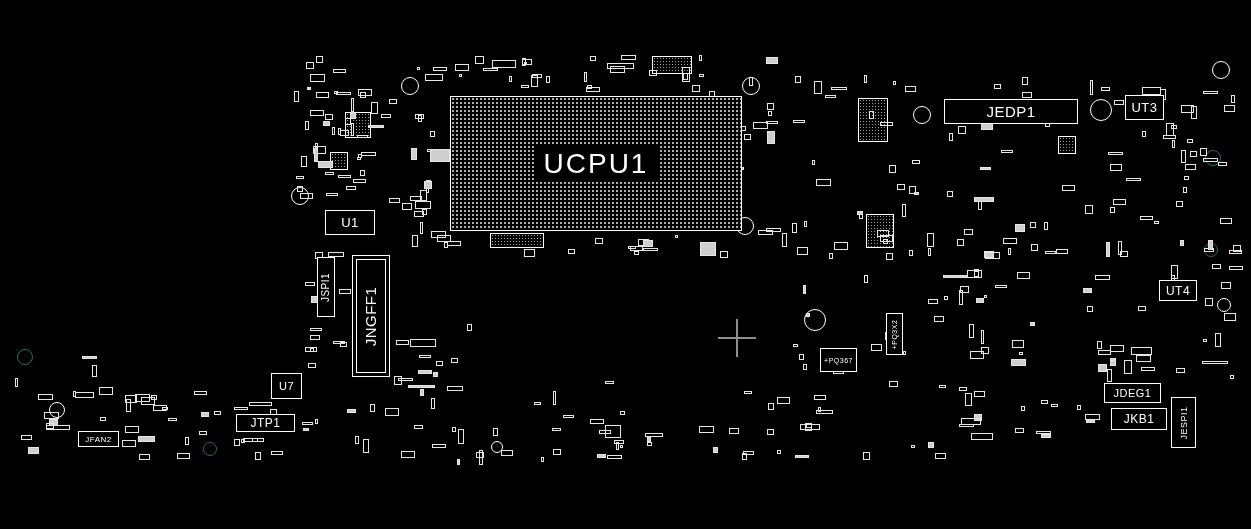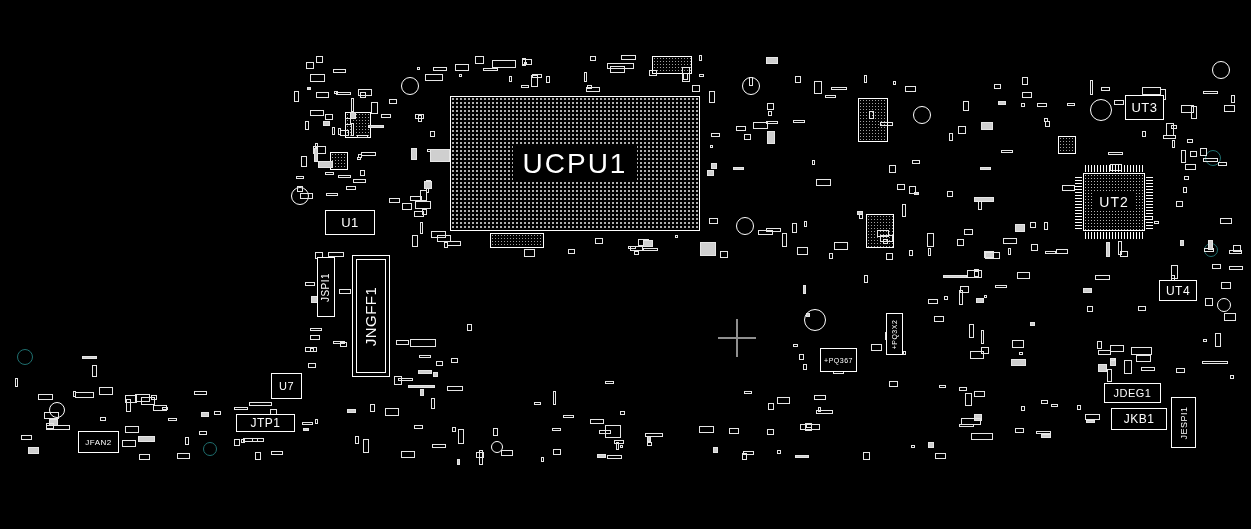--- a/index.html
+++ b/index.html
@@ -483,38 +483,32 @@
       <div class="srect" style="left: 479px; top: 450px; width: 4px; height: 15px;"></div>
       <div class="srect" style="left: 457px; top: 459px; width: 3px; height: 6px; background: rgb(207, 207, 207);"></div>
       <div class="srect" style="left: 729px; top: 428px; width: 10px; height: 6px;"></div>
       <div class="srect" style="left: 647px; top: 442px; width: 5px; height: 4px;"></div>
       <div class="srect" style="left: 713px; top: 447px; width: 5px; height: 6px; background: rgb(207, 207, 207);"></div>
       <div class="srect" style="left: 645px; top: 433px; width: 18px; height: 4px;"></div>
       <div class="srect" style="left: 647px; top: 436px; width: 4px; height: 6px; background: rgb(207, 207, 207);"></div>
       <div class="srect" style="left: 699px; top: 426px; width: 15px; height: 7px;"></div>
     </div>
 
-  <div class="chip" style="left:450px;top:96px;width:250px;height:135px">
+  <div class="chip" style="left:450px;top:96px;width:292px;height:135px">
     <span class="biglabel">UCPU1</span>
   </div>
 
+  <div class="comp" style="left:944px;top:99px;width:134px;height:25px;font-size:15px">
+    <span>JEDP1</span>
+  </div>
 
   <div class="comp" style="left:1125px;top:95px;width:39px;height:25px;font-size:13px">
     <span>UT3</span>
   </div>
 
-  <div style="position:absolute;left:1075px;top:165px;width:78px;height:74px">
-    <div class="pins-h" style="left:10px;top:0;width:58px"></div>
-    <div class="pins-h" style="left:10px;bottom:0;width:58px"></div>
-    <div class="pins-v" style="left:0;top:10px;height:54px"></div>
-    <div class="pins-v" style="right:0;top:10px;height:54px"></div>
-    <div class="chip" style="left:8px;top:8px;width:62px;height:58px;background-size:3px 3px">
-      <span class="chiplabel">UT2</span>
-    </div>
-  </div>
 
   <div class="comp" style="left:1159px;top:280px;width:38px;height:21px;font-size:12px">
     <span>UT4</span>
   </div>
 
   <div class="comp" style="left:325px;top:210px;width:50px;height:25px;font-size:13px">
     <span>U1</span>
   </div>
 
   <div class="comp" style="left:317px;top:257px;width:18px;height:60px;font-size:10px">
@@ -526,21 +520,21 @@
   </div>
 
   <div class="comp" style="left:271px;top:373px;width:31px;height:26px;font-size:11px">
     <span>U7</span>
   </div>
 
   <div class="comp" style="left:236px;top:414px;width:59px;height:18px;font-size:12px">
     <span>JTP1</span>
   </div>
 
-  <div class="comp" style="left:78px;top:431px;width:41px;height:22px;font-size:8px">
+  <div class="comp" style="left:78px;top:431px;width:41px;height:16px;font-size:8px">
     <span>JFAN2</span>
   </div>
 
 
   <div class="comp" style="left:1104px;top:383px;width:57px;height:20px;font-size:11px">
     <span>JDEG1</span>
   </div>
 
   <div class="comp" style="left:1111px;top:408px;width:56px;height:22px;font-size:12px">
     <span>JKB1</span>

